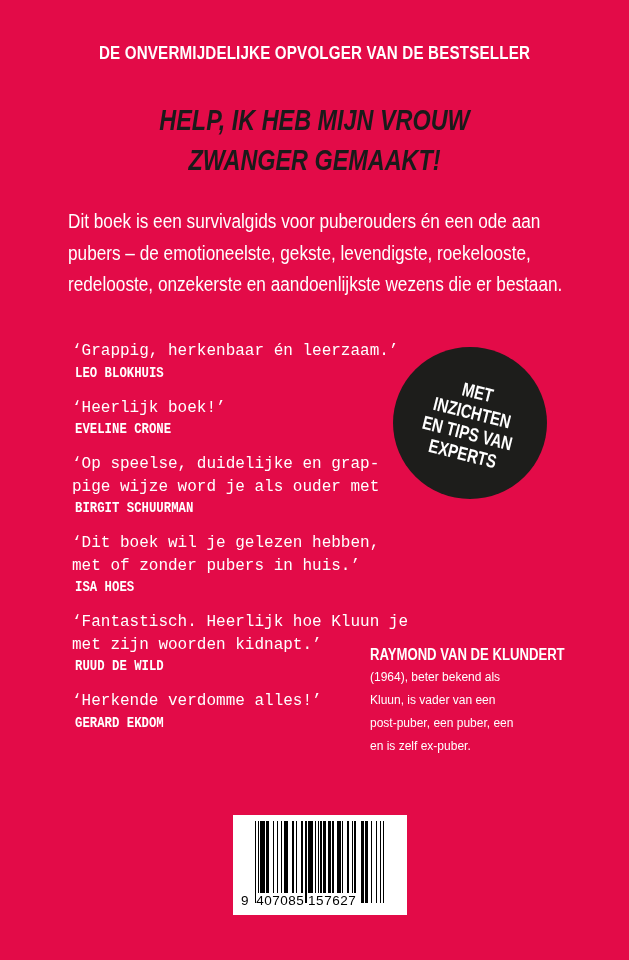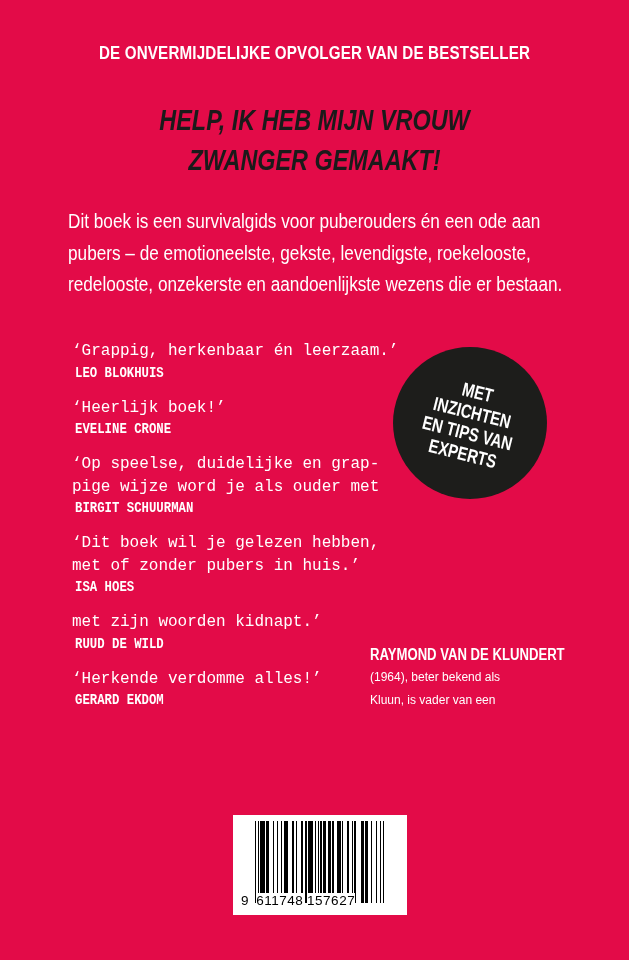--- a/index.html
+++ b/index.html
@@ -103,20 +103,21 @@
     <div class="quote-text">‘Op speelse, duidelijke en grap-</div>
     <div class="quote-text"> pige wijze word je als ouder met</div>
     <div class="quote-author">BIRGIT SCHUURMAN</div>
   </div>
   <div class="quote">
     <div class="quote-text">‘Dit boek wil je gelezen hebben,</div>
     <div class="quote-text"> met of zonder pubers in huis.’</div>
     <div class="quote-author">ISA HOES</div>
   </div>
   <div class="quote">
+    <div class="quote-text">‘Fantastisch. Heerlijk hoe Kluun je</div>
     <div class="quote-text"> met zijn woorden kidnapt.’</div>
     <div class="quote-author">RUUD DE WILD</div>
   </div>
   <div class="quote">
     <div class="quote-text">‘Herkende verdomme alles!’</div>
     <div class="quote-author">GERARD EKDOM</div>
   </div>
 </div>
 
 <div class="badge">
@@ -126,20 +127,22 @@
     <div>EN TIPS VAN</div>
     <div>EXPERTS</div>
   </div>
 </div>
 
 <div class="author">
   <div class="author-name">RAYMOND VAN DE KLUNDERT</div>
   <div class="author-bio">
     <div>(1964), beter bekend als</div>
     <div>Kluun, is vader van een</div>
+    <div>post-puber, een puber, een</div>
+    <div>en is zelf ex-puber.</div>
   </div>
 </div>
 
 <div class="barcode">
   <div class="bars" id="bars">
       <span style="width: 1.36842px; background: rgb(0, 0, 0);"></span>
       <span style="width: 1.36842px; background: rgb(255, 255, 255);"></span>
       <span style="width: 1.36842px; background: rgb(0, 0, 0);"></span>
       <span style="width: 1.36842px; background: rgb(255, 255, 255);"></span>
       <span style="width: 1.36842px; background: rgb(0, 0, 0);"></span>
@@ -229,16 +232,16 @@
       <span style="width: 1.36842px; background: rgb(255, 255, 255);"></span>
       <span style="width: 1.36842px; background: rgb(0, 0, 0);"></span>
       <span style="width: 1.36842px; background: rgb(255, 255, 255);"></span>
       <span style="width: 1.36842px; background: rgb(255, 255, 255);"></span>
       <span style="width: 1.36842px; background: rgb(0, 0, 0);"></span>
       <span style="width: 1.36842px; background: rgb(255, 255, 255);"></span>
       <span style="width: 1.36842px; background: rgb(0, 0, 0);"></span>
     </div>
   <div class="barcode-digits">
     <span class="digit-lead">9</span>
-    <span class="digit-group">611748</span>
+    <span class="digit-group">407085</span>
     <span class="digit-group">157627</span>
   </div>
 </div>
 
 </body></html>

